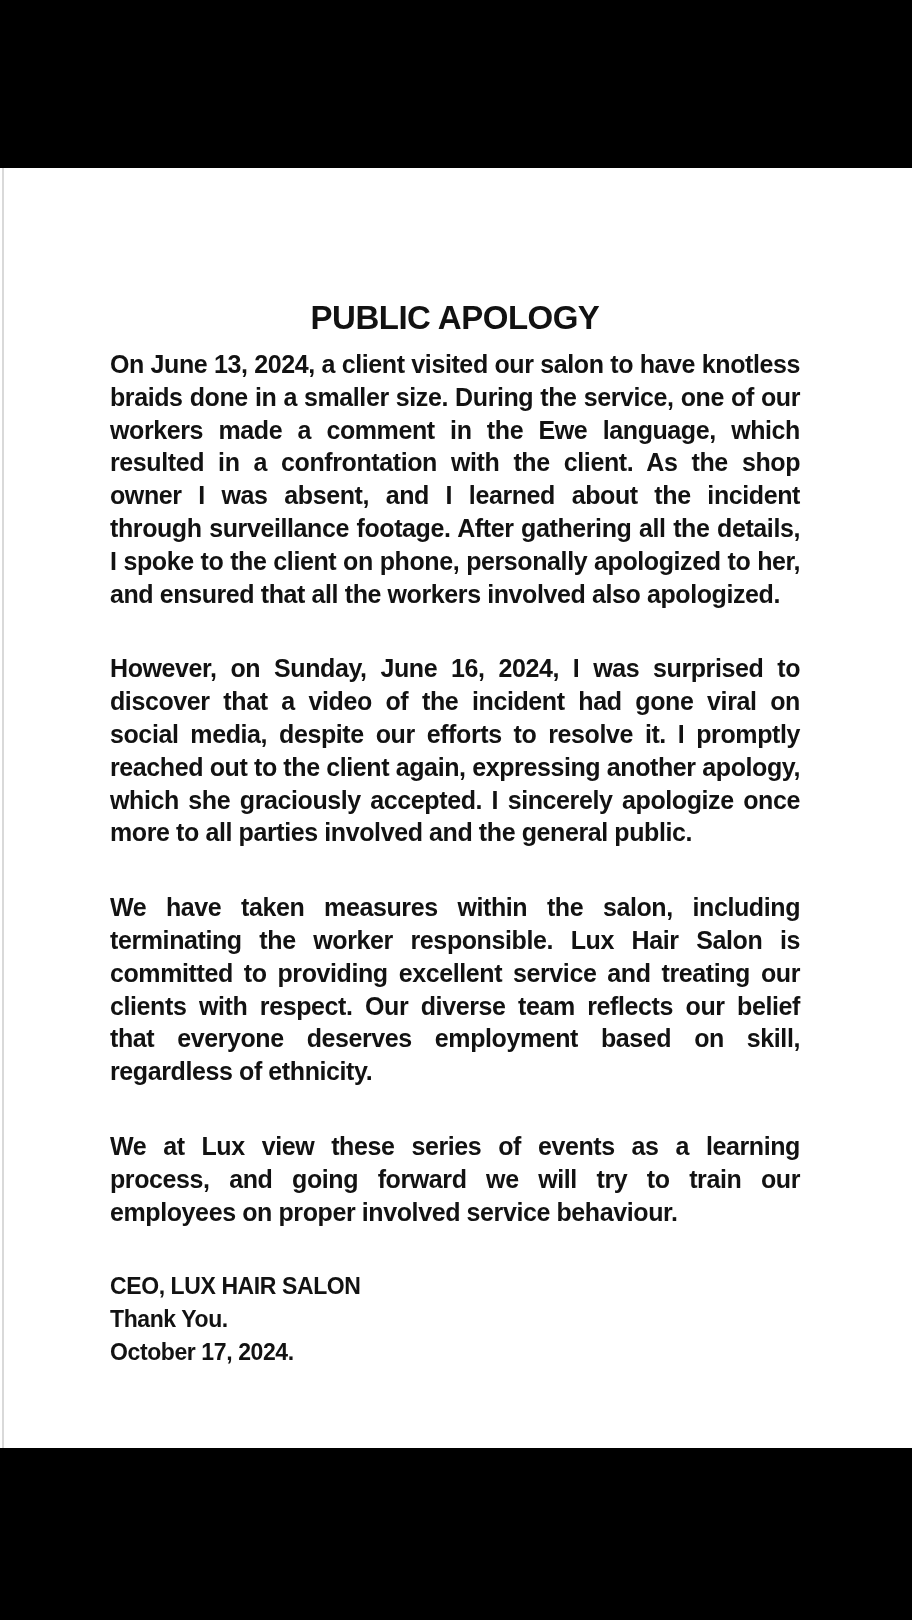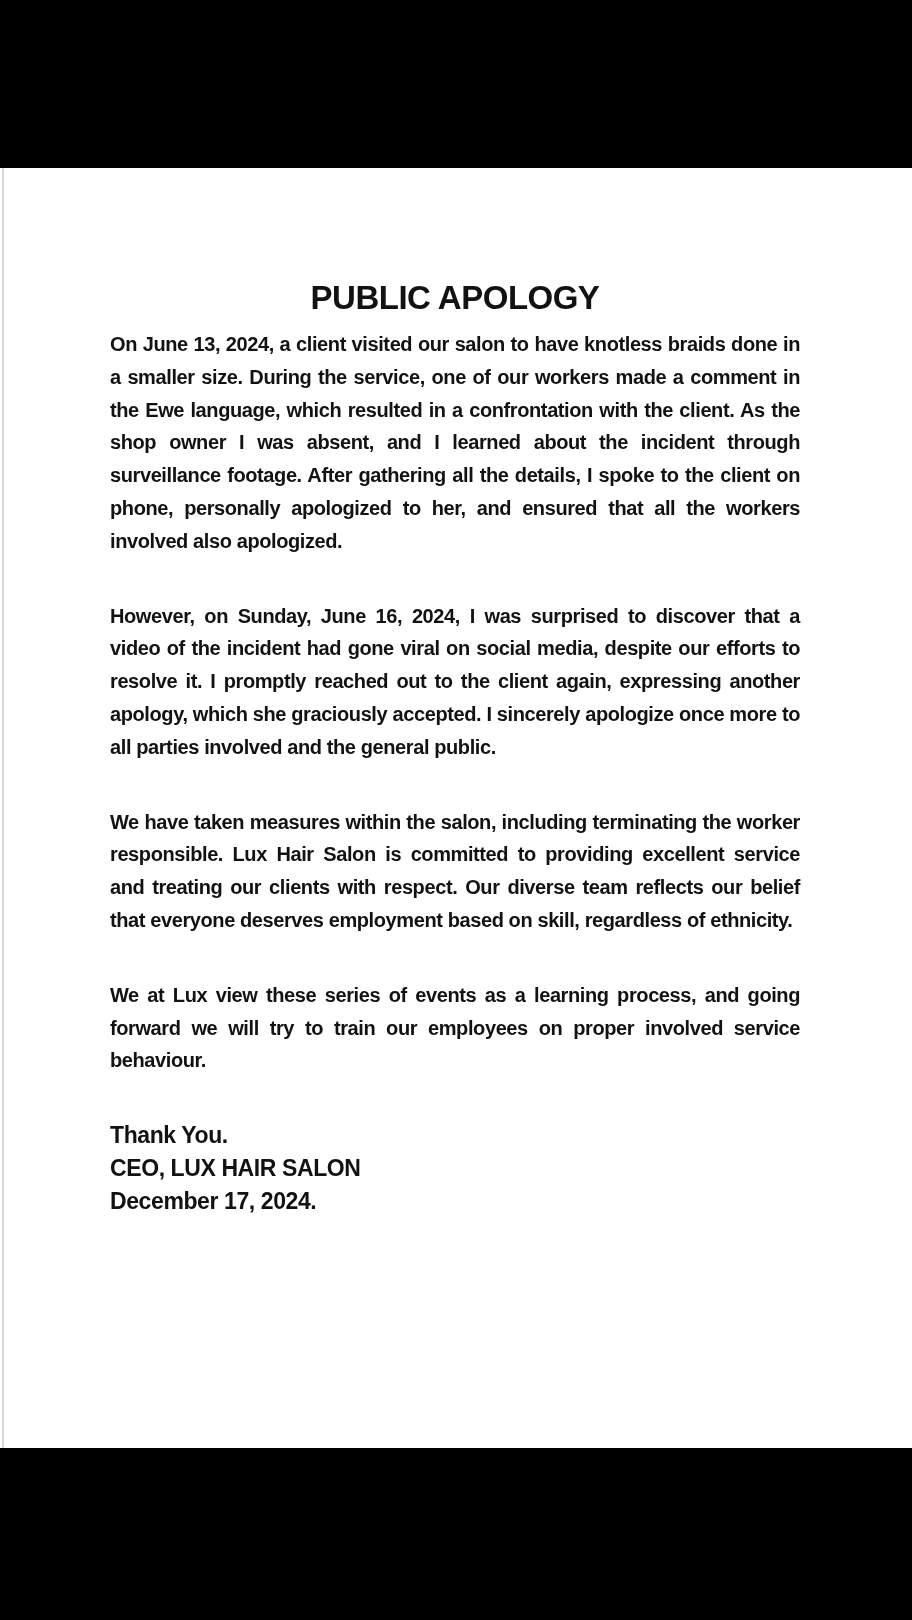--- a/index.html
+++ b/index.html
@@ -34,32 +34,33 @@
     top: 0;
     width: 2px;
     height: 100%;
     background: #d9d9d9;
   }
   .content {
     box-sizing: border-box;
     padding: 110px 112px 0 110px;
     color: #121212;
     font-weight: 700;
+    margin-top: 20px;
   }
   .title {
     margin: 0 0 10px 0;
     font-size: 33px;
     line-height: 40px;
     letter-spacing: -0.5px;
     text-align: center;
     color: #121212;
   }
   .para {
     margin: 0 0 42px 0;
-    font-size: 20px;
+    font-size: 25px;
     line-height: 32.8px;
     letter-spacing: -0.4px;
     text-align: justify;
     text-justify: inter-word;
   }
   .closing {
     margin-top: 33px;
     font-size: 23px;
     line-height: 32.8px;
     letter-spacing: -0.4px;
@@ -79,21 +80,21 @@
 
       <p class="para">On June 13, 2024, a client visited our salon to have knotless braids done in a smaller size. During the service, one of our workers made a comment in the Ewe language, which resulted in a confrontation with the client. As the shop owner I was absent, and I learned about the incident through surveillance footage. After gathering all the details, I spoke to the client on phone, personally apologized to her, and ensured that all the workers involved also apologized.</p>
 
       <p class="para">However, on Sunday, June 16, 2024, I was surprised to discover that a video of the incident had gone viral on social media, despite our efforts to resolve it. I promptly reached out to the client again, expressing another apology, which she graciously accepted. I sincerely apologize once more to all parties involved and the general public.</p>
 
       <p class="para">We have taken measures within the salon, including terminating the worker responsible. Lux Hair Salon is committed to providing excellent service and treating our clients with respect. Our diverse team reflects our belief that everyone deserves employment based on skill, regardless of ethnicity.</p>
 
       <p class="para">We at Lux view these series of events as a learning process, and going forward we will try to train our employees on proper involved service behaviour.</p>
 
       <div class="closing">
+        <div>CEO, LUX HAIR SALON</div>
         <div>Thank You.</div>
-        <div>CEO, LUX HAIR SALON</div>
-        <div>December 17, 2024.</div>
+        <div>October 17, 2024.</div>
       </div>
     </div>
   </div>
 
   <div class="bar bottom"></div>
 </div>
 
 </body></html>

